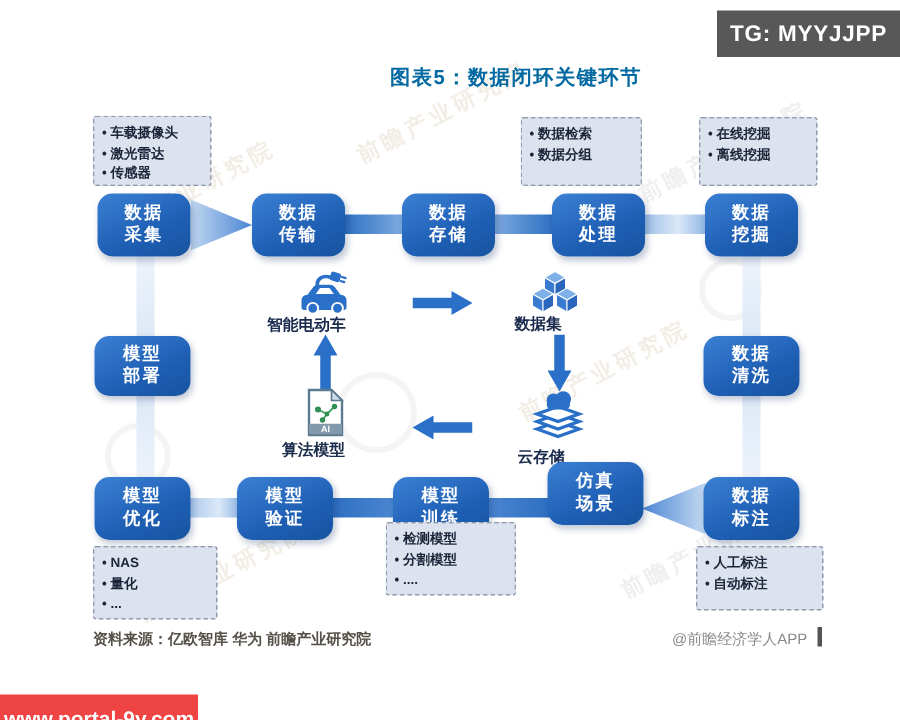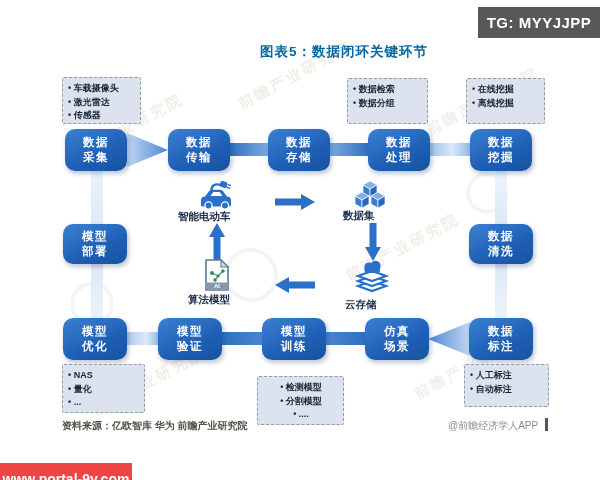--- a/index.html
+++ b/index.html
@@ -236,21 +236,21 @@
         <div>模型</div>
         <div>验证</div>
       </div>
   </div>
   <div class="stage" style="left:262px;top:318px;width:64px;">
     <div class="stage-label">
         <div>模型</div>
         <div>训练</div>
       </div>
   </div>
-  <div class="stage" style="left:365px;top:318px;width:64px;">
+  <div class="stage" style="left:365px;top:308px;width:64px;">
     <div class="stage-label">
         <div>仿真</div>
         <div>场景</div>
       </div>
   </div>
   <div class="stage" style="left:469px;top:318px;width:64px;">
     <div class="stage-label">
         <div>数据</div>
         <div>标注</div>
       </div>
@@ -267,21 +267,21 @@
     </linearGradient>
       </defs>
     <polygon points="42,2 0,19 42,36" fill="url(#gtl)"></polygon>
   </svg>
 
   <div class="note" style="left:62px;top:364px;width:72px;height:40px;">
       <div>• NAS</div>
       <div>• 量化</div>
       <div>• ...</div>
     </div>
-  <div class="note" style="left:257px;top:376px;width:76px;height:40px;text-align:center;">
+  <div class="note" style="left:257px;top:348px;width:76px;height:40px;">
       <div>• 检测模型</div>
       <div>• 分割模型</div>
       <div>• ....</div>
     </div>
   <div class="note" style="left:464px;top:364px;width:74px;height:34px;">
       <div>• 人工标注</div>
       <div>• 自动标注</div>
     </div>
 
   <div class="source">资料来源：亿欧智库 华为 前瞻产业研究院</div>

